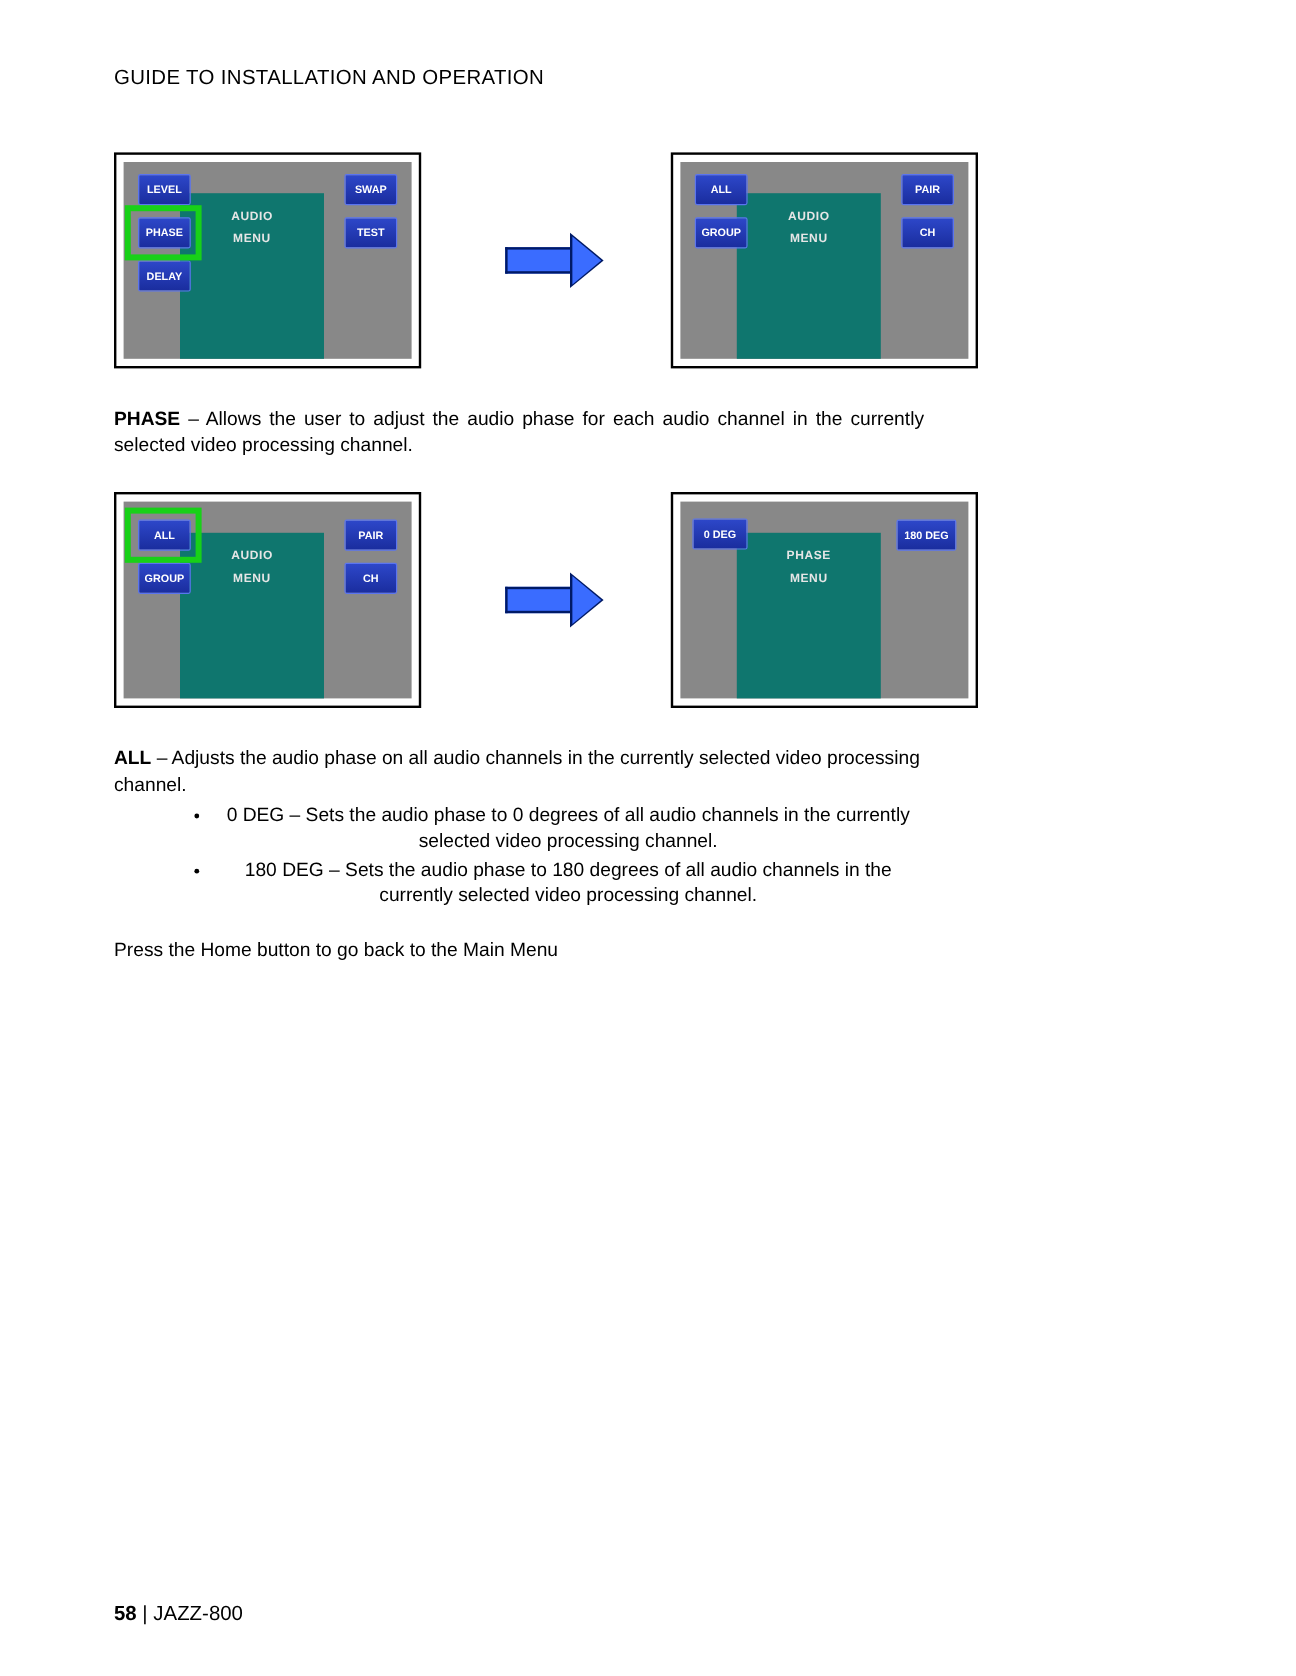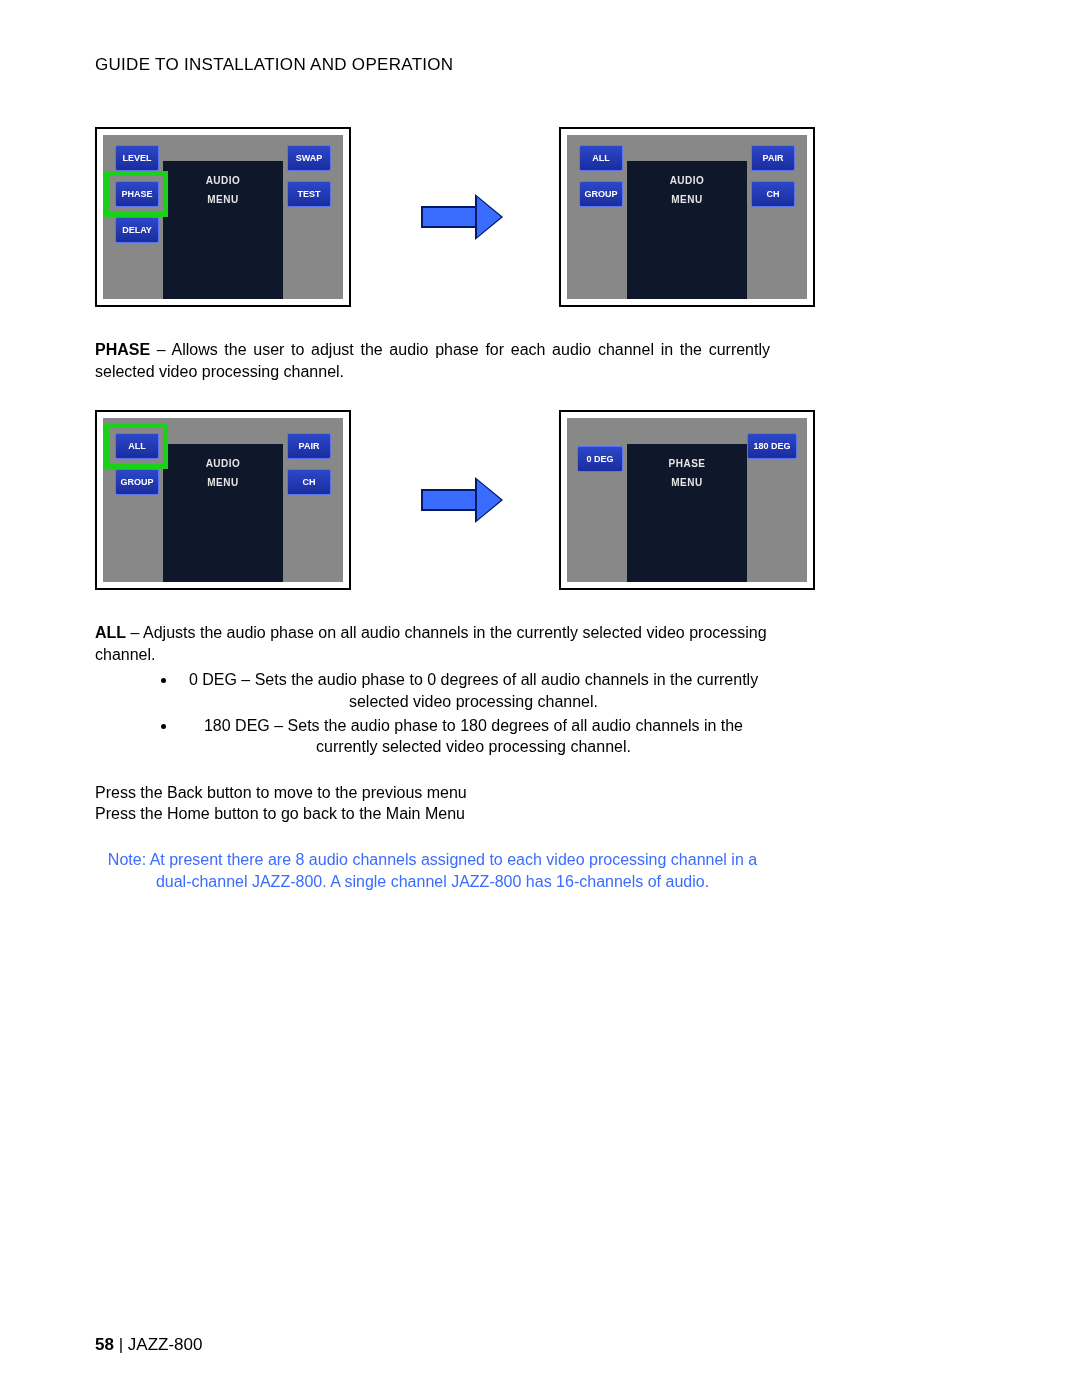--- a/index.html
+++ b/index.html
@@ -40,25 +40,25 @@
     display: inline-flex;
   }
   .screen {
     width: 240px;
     height: 164px;
     background: #888888;
     position: relative;
   }
   .inner-panel {
     position: absolute;
-    left: 60px;
+    left: 47px;
     top: 26px;
     width: 120px;
     height: 138px;
-    background: #0f172a;
+    background: #0f766e;
   }
   .menu-label {
     position: absolute;
     width: 100%;
     text-align: center;
     font-size: 10px;
     font-weight: bold;
     letter-spacing: 0.5px;
     color: #e6e6e6;
   }
@@ -246,39 +246,37 @@
           <div class="head"></div>
       </div>
     </div>
 
     <div class="screen-box">
       <div class="screen">
         <div class="inner-panel">
           <div class="menu-label top">PHASE</div>
           <div class="menu-label sub">MENU</div>
         </div>
-        <div class="btn" style="left:10px; top:28px; width:46px;">0 DEG</div>
+        <div class="btn" style="left:10px; top:14px; width:46px;">0 DEG</div>
         <div class="btn wide" style="left:180px; top:15px;">180 DEG</div>
       </div>
     </div>
   </div>
 
   <p class="para" style="margin-bottom:4px; text-align:left;">
     <b>ALL</b><span> – Adjusts the audio phase on all audio channels in the currently selected video processing channel.</span>
   </p>
 
   <ul class="bullets">
     <li>0 DEG – Sets the audio phase to 0 degrees of all audio channels in the currently selected video processing channel.</li>
     <li>180 DEG – Sets the audio phase to 180 degrees of all audio channels in the currently selected video processing channel.</li>
   </ul>
 
   <div class="nav-lines">
-    <div>Press the Back button to move to the previous menu</div>
     <div>Press the Home button to go back to the Main Menu</div>
   </div>
 
-  <div class="note">Note: At present there are 8 audio channels assigned to each video processing channel in a dual-channel JAZZ-800. A single channel JAZZ-800 has 16-channels of audio.</div>
 
   <div class="footer">
     <b>58</b><span>  |  </span><span>JAZZ-800</span>
   </div>
 
 </div>
 
 </body></html>

